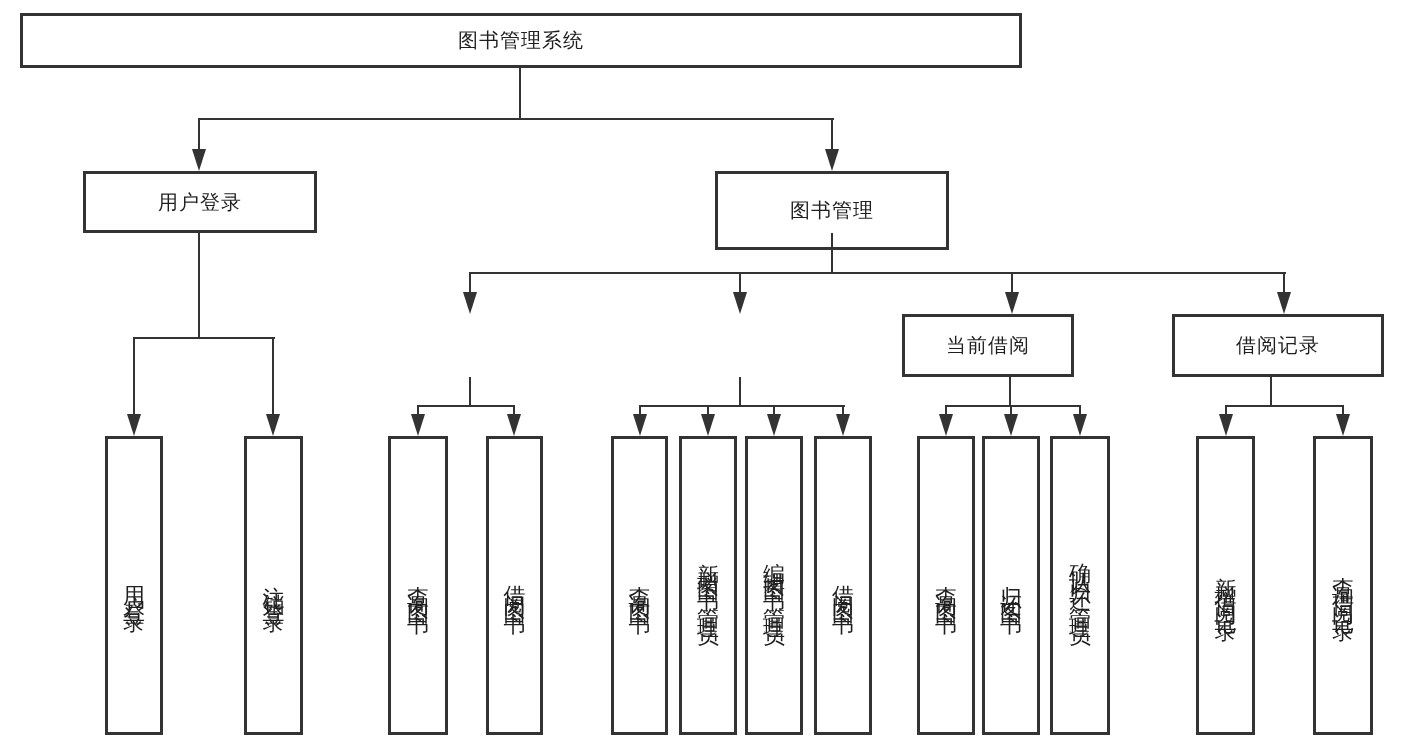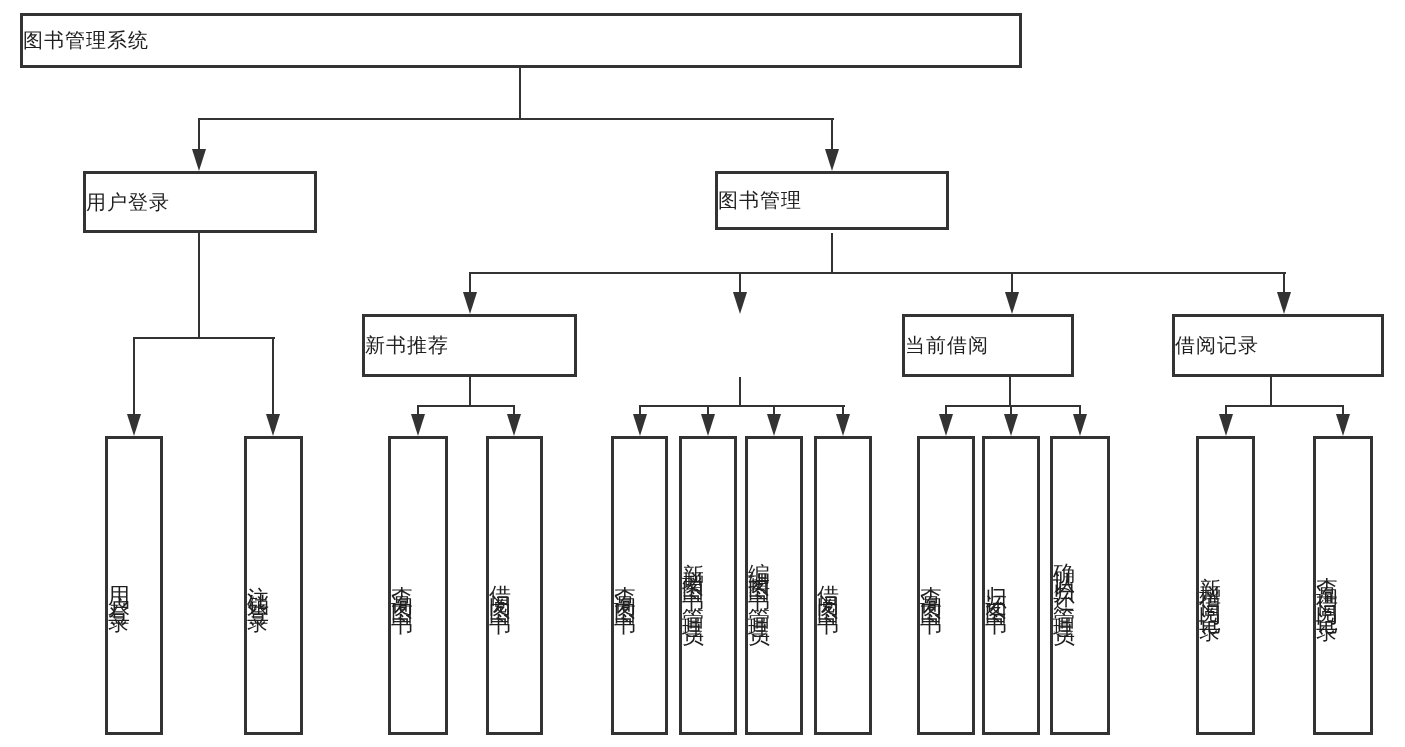--- a/index.html
+++ b/index.html
@@ -5,21 +5,21 @@
   html,body{margin:0;padding:0;}
   body{
     width:1405px;height:747px;position:relative;background:#ffffff;
     font-family:"DejaVu Sans","Liberation Sans",sans-serif;
     overflow:hidden;
   }
   .canvas{position:absolute;left:0;top:0;width:1405px;height:747px;}
   .box{
     position:absolute;box-sizing:border-box;
     border:3px solid #333333;background:#ffffff;
-    display:flex;align-items:center;justify-content:flex-start;
+    display:flex;align-items:center;justify-content:center;
     color:#1f1f1f;
   }
   .hbox{font-size:20px;letter-spacing:1px;}
   .root{font-size:20px;}
   .vbox span{
     writing-mode:vertical-rl;text-orientation:mixed;
     font-size:22px;letter-spacing:9px;line-height:1;
     white-space:nowrap;color:#1f1f1f;
   }
   .vl,.hl{position:absolute;background:#333333;}
@@ -39,27 +39,24 @@
 
 <div class="canvas">
 
   <div class="box hbox root" style="left:20px;top:13px;width:1002px;height:55px">
     <span>图书管理系统</span>
   </div>
 
   <div class="box hbox" style="left:83px;top:171px;width:234px;height:62px">
     <span>用户登录</span>
   </div>
-  <div class="box hbox" style="left:715px;top:171px;width:234px;height:59px">
+  <div class="box hbox" style="left:715px;top:171px;width:234px;height:79px">
     <span>图书管理</span>
   </div>
 
-  <div class="box hbox" style="left:362px;top:314px;width:215px;height:63px">
-    <span>新书推荐</span>
-  </div>
   <div class="box hbox" style="left:902px;top:314px;width:172px;height:63px">
     <span>当前借阅</span>
   </div>
   <div class="box hbox" style="left:1172px;top:314px;width:212px;height:63px">
     <span>借阅记录</span>
   </div>
 
   <div class="box vbox" style="left:105px;top:436px;width:58px;height:299px">
     <span>用户登录</span>
   </div>

